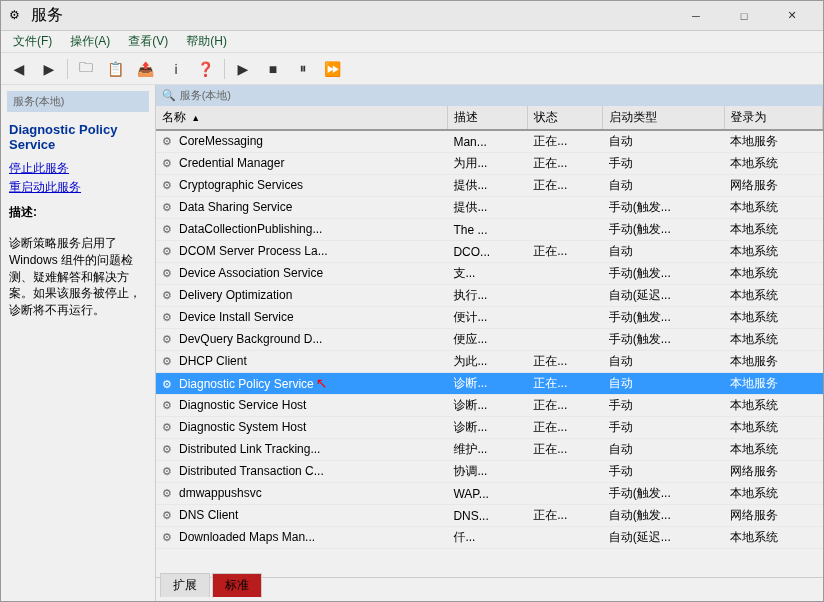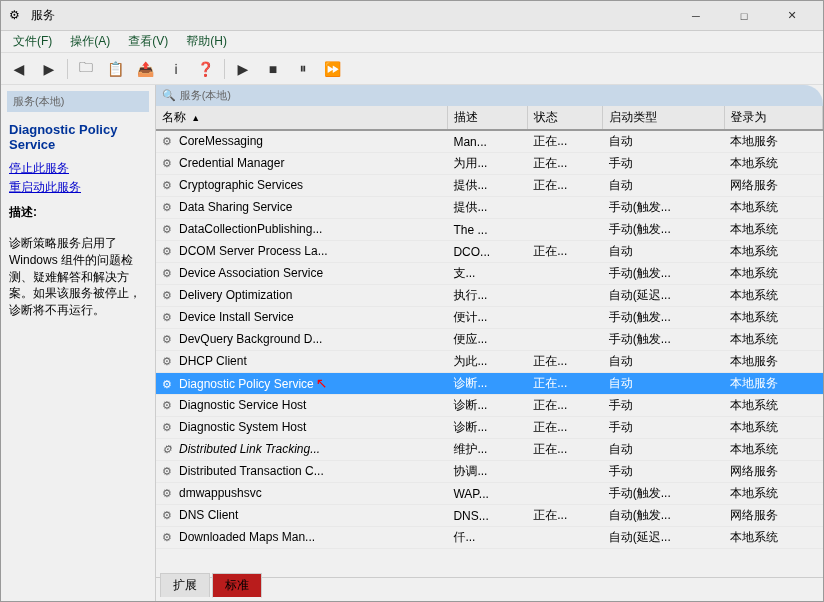--- a/index.html
+++ b/index.html
@@ -31,21 +31,21 @@
     .title-bar-left {
       display: flex;
       align-items: center;
       gap: 6px;
     }
     .title-icon {
       width: 16px;
       height: 16px;
     }
     .title-text {
-      font-size: 12px;
+      font-size: 16px;
       color: #000;
     }
     .title-controls {
       display: flex;
       gap: 2px;
     }
     .title-btn {
       width: 46px;
       height: 30px;
       display: flex;
@@ -93,21 +93,20 @@
     .toolbar-separator {
       width: 1px;
       height: 20px;
       background: #ccc;
       margin: 0 2px;
     }
     .main-content {
       display: flex;
       flex: 1;
       overflow: hidden;
-      border-radius: 19px;
     }
     .left-panel {
       width: 155px;
       background: #f0f0f0;
       border-right: 1px solid #ccc;
       padding: 6px;
       overflow: auto;
     }
     .left-panel-header {
       font-size: 11px;
@@ -389,21 +388,21 @@
                 <td>本地系统</td>
               </tr>
               <tr>
                 <td style="max-width: 180px;"><span style="display: inline-block; width: 14px; height: 14px; vertical-align: middle; margin-right: 3px; font-size: 11px; color: rgb(102, 102, 102);">⚙</span><span>Diagnostic System Host</span></td>
                 <td>诊断...</td>
                 <td>正在...</td>
                 <td style="max-width: 100px;">手动</td>
                 <td>本地系统</td>
               </tr>
               <tr>
-                <td style="max-width: 180px; font-style: italic;"><span style="display: inline-block; width: 14px; height: 14px; vertical-align: middle; margin-right: 3px; font-size: 11px; color: rgb(102, 102, 102);">⚙</span><span>Distributed Link Tracking...</span></td>
+                <td style="max-width: 180px;"><span style="display: inline-block; width: 14px; height: 14px; vertical-align: middle; margin-right: 3px; font-size: 11px; color: rgb(102, 102, 102);">⚙</span><span>Distributed Link Tracking...</span></td>
                 <td>维护...</td>
                 <td>正在...</td>
                 <td style="max-width: 100px;">自动</td>
                 <td>本地系统</td>
               </tr>
               <tr>
                 <td style="max-width: 180px;"><span style="display: inline-block; width: 14px; height: 14px; vertical-align: middle; margin-right: 3px; font-size: 11px; color: rgb(102, 102, 102);">⚙</span><span>Distributed Transaction C...</span></td>
                 <td>协调...</td>
                 <td></td>
                 <td style="max-width: 100px;">手动</td>

